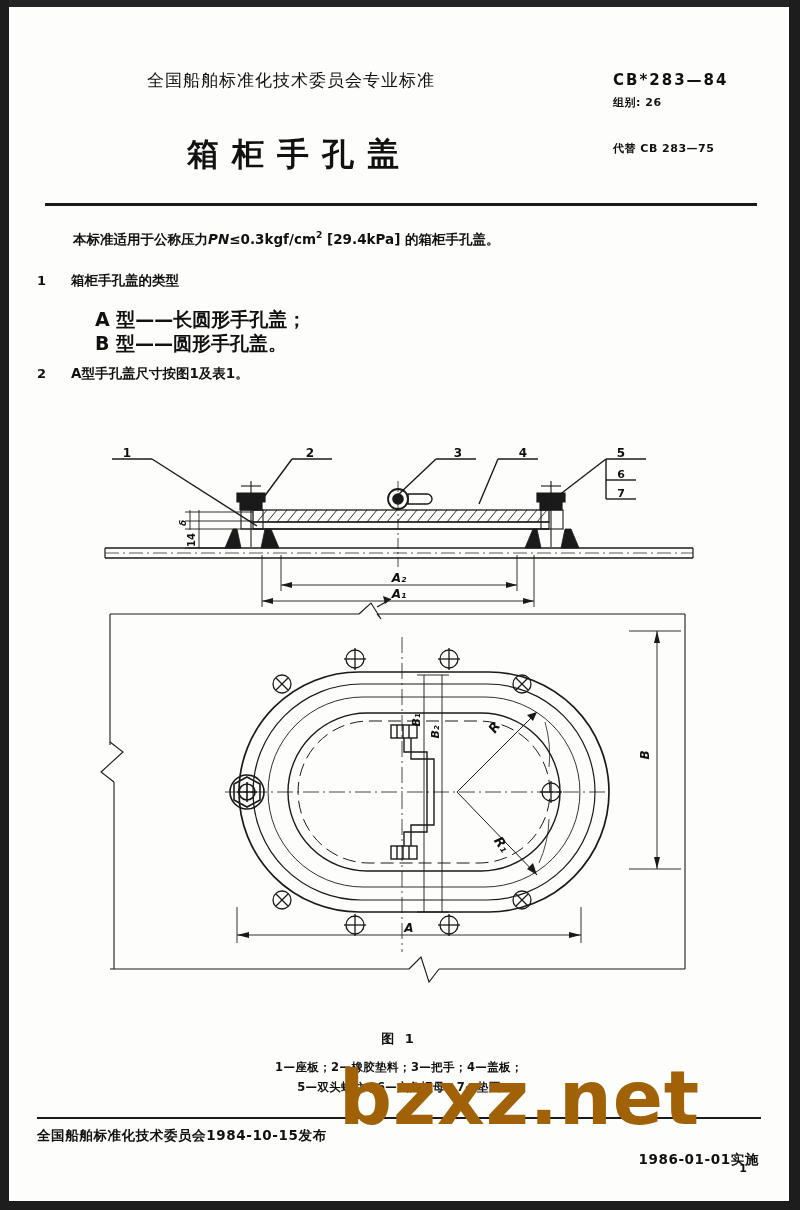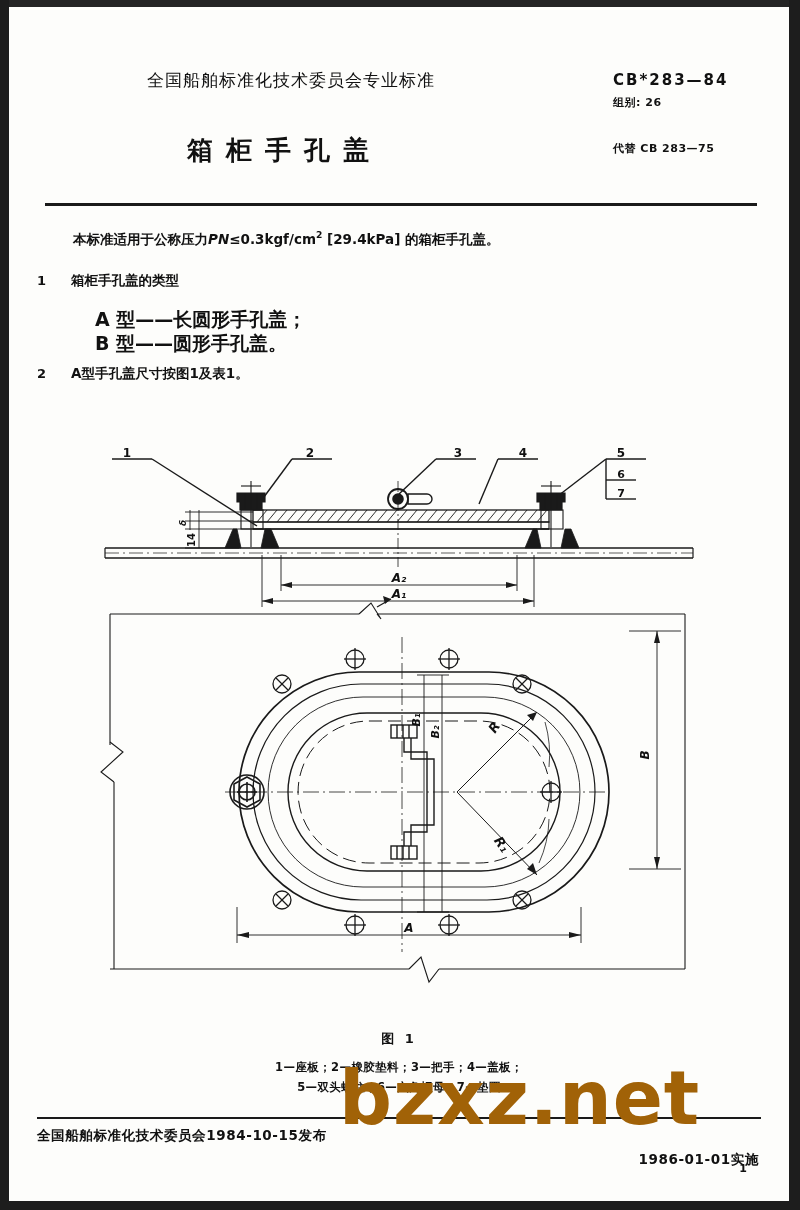--- a/index.html
+++ b/index.html
@@ -76,21 +76,21 @@
     position: absolute;
     left: 604px; top: 134px;
     font-size: 11px;
     font-weight: bold;
     letter-spacing: 0.5px;
     white-space: nowrap;
   }
   .doc-title {
     position: absolute;
     left: 178px; top: 126px;
-    font-size: 26px;
+    font-size: 32px;
     font-weight: bold;
     letter-spacing: 13px;
     white-space: nowrap;
   }
   .rule-thick {
     position: absolute;
     left: 36px; top: 196px;
     width: 712px; height: 3px;
     background: #1a1a1a;
   }

